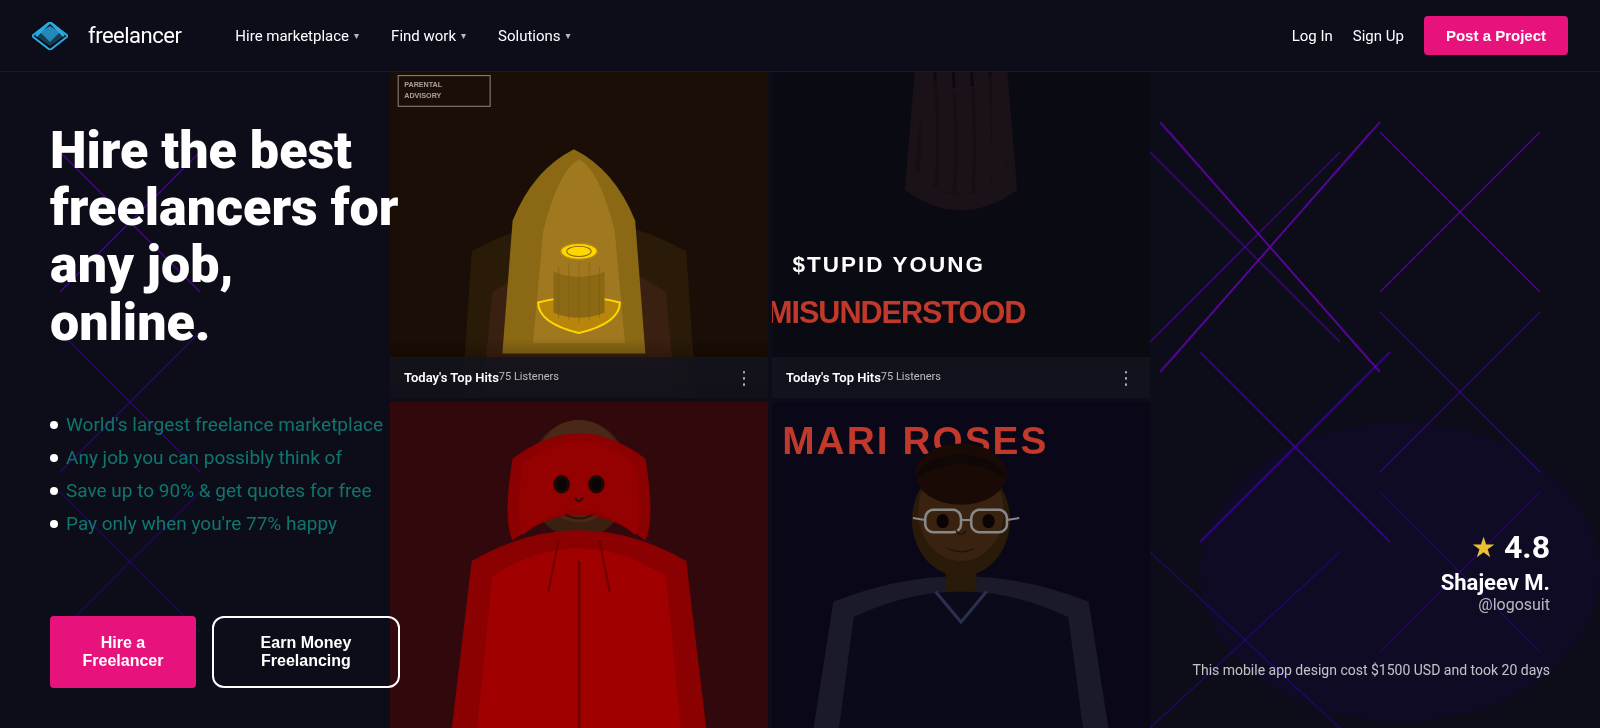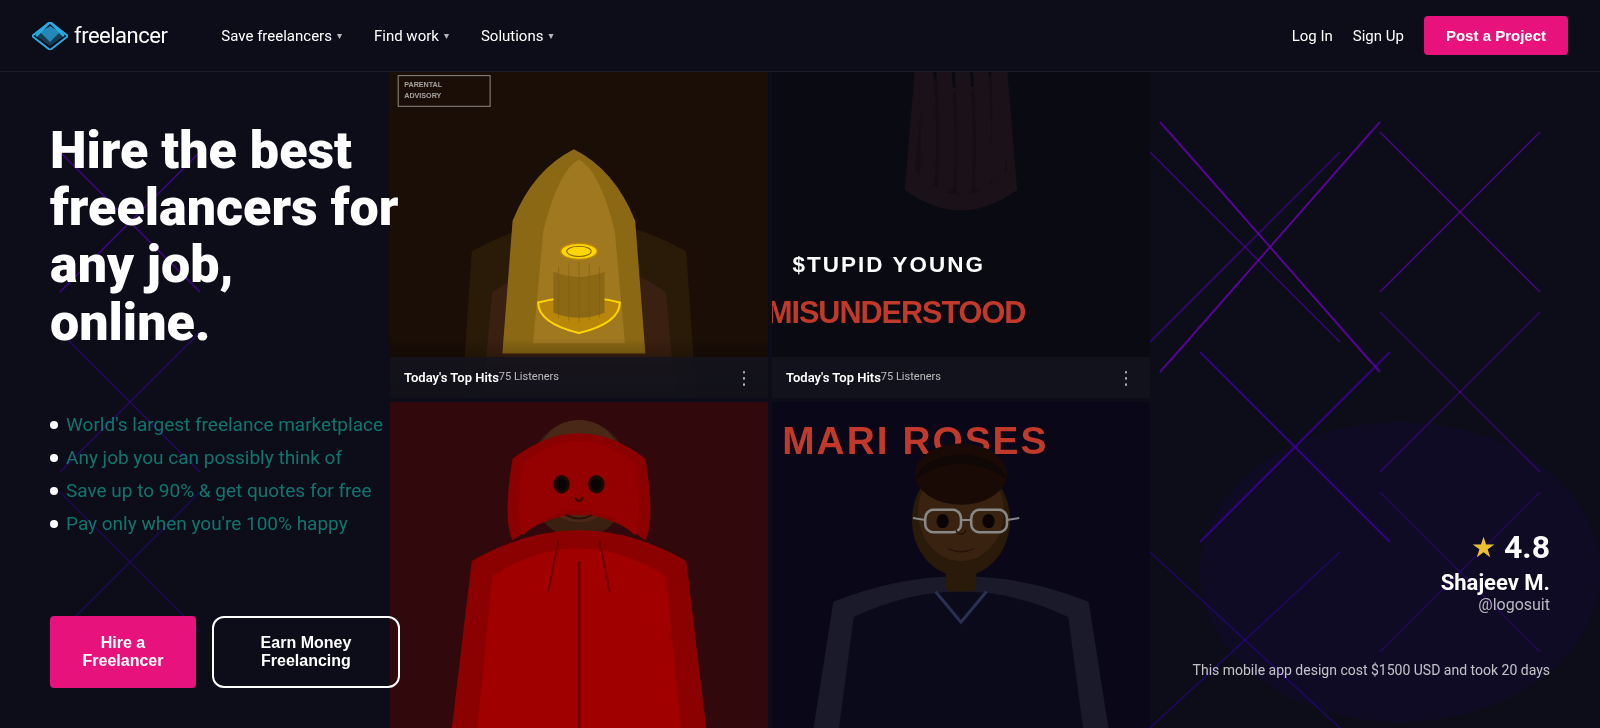--- a/index.html
+++ b/index.html
@@ -20,21 +20,21 @@
       background: #0d0d1a;
       display: flex;
       align-items: center;
       padding: 0 32px;
       z-index: 100;
       border-bottom: 1px solid rgba(255,255,255,0.06);
     }
     .logo-area {
       display: flex;
       align-items: center;
-      gap: 6px;
+      gap: 20px;
       margin-right: 40px;
     }
     .logo-icon {
       width: 36px;
       height: 28px;
     }
     .logo-text {
       font-size: 22px;
       font-weight: 400;
       color: #fff;
@@ -281,21 +281,21 @@
       <polygon points="18,0 36,14 18,28 0,14" fill="none" stroke="#29abe2" stroke-width="2"></polygon>
       <polygon points="18,4 32,14 18,24 4,14" fill="#29abe2" opacity="0.3"></polygon>
       <path d="M8 10 L18 4 L28 10 L18 20 Z" fill="#29abe2" opacity="0.7"></path>
       <path d="M4 14 L18 0 L32 14" fill="none" stroke="#29abe2" stroke-width="2.5"></path>
     </svg>
     <span class="logo-text">freelancer</span>
   </div>
 
   <div class="nav-links">
     <div class="nav-item">
-      <span>Save freelancers</span>
+      <span>Hire marketplace</span>
       <span class="chevron">▾</span>
     </div>
     <div class="nav-item">
       <span>Find work</span>
       <span class="chevron">▾</span>
     </div>
     <div class="nav-item">
       <span>Solutions</span>
       <span class="chevron">▾</span>
     </div>
@@ -349,21 +349,21 @@
       <li>
         <span class="bullet-dot"></span>
         <span>Any job you can possibly think of</span>
       </li>
       <li>
         <span class="bullet-dot"></span>
         <span>Save up to 90% &amp; get quotes for free</span>
       </li>
       <li>
         <span class="bullet-dot"></span>
-        <span>Pay only when you're 100% happy</span>
+        <span>Pay only when you're 77% happy</span>
       </li>
     </ul>
     <div class="hero-buttons">
       <button class="btn-hire">Hire a Freelancer</button>
       <button class="btn-earn">Earn Money Freelancing</button>
     </div>
   </div>
 
   <div class="hero-images">
 

